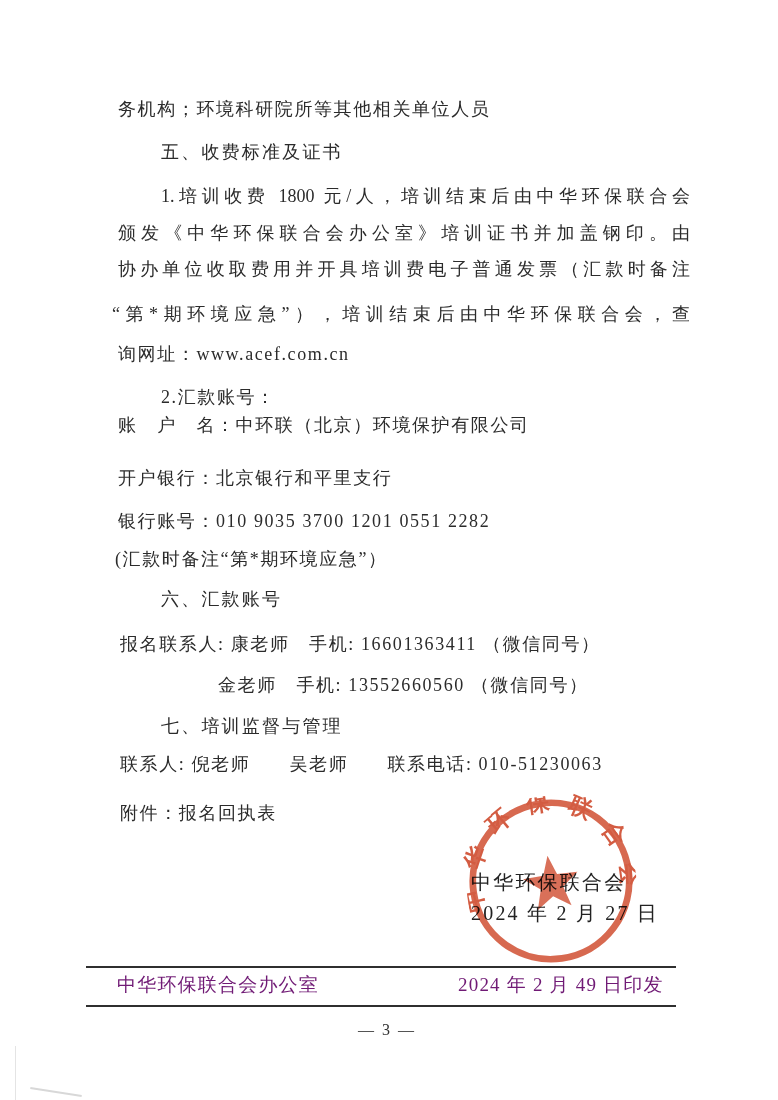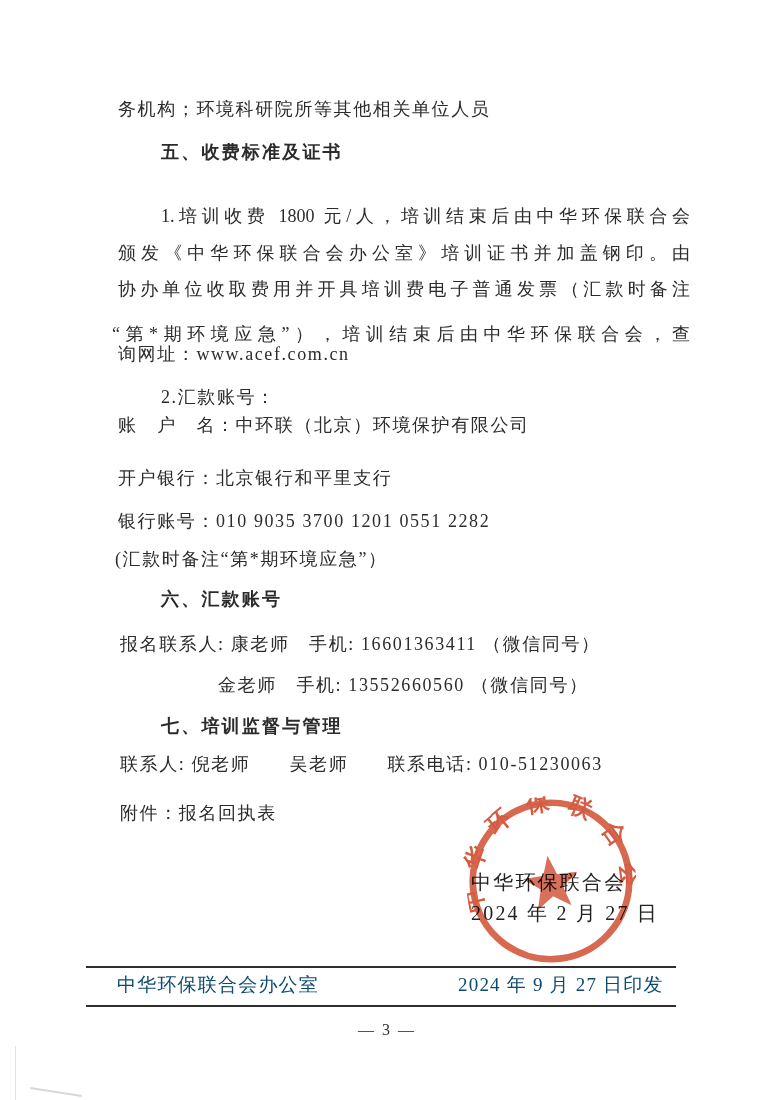--- a/index.html
+++ b/index.html
@@ -8,39 +8,39 @@
     font-family:"Liberation Serif","DejaVu Serif",serif;
     color:#2b2b2b;overflow:hidden;
   }
   .line{
     position:absolute;font-size:18px;letter-spacing:1.6px;
     white-space:pre;line-height:26px;
   }
   .just{
     white-space:normal;letter-spacing:0;
     text-align:justify;text-align-last:justify;
-    -moz-text-align-last:justify;text-justify:inter-character;margin-top:20px;
+    -moz-text-align-last:justify;text-justify:inter-character;
   }
-  .hd{font-weight:700;letter-spacing:2.2px;}
+  .hd{font-weight:400;letter-spacing:2.2px;}
   .sig{
     position:absolute;font-size:20px;letter-spacing:2.2px;
     white-space:pre;color:#222;
   }
   .seal{
     position:absolute;left:466px;top:796px;width:170px;height:170px;
     transform:rotate(-8deg);mix-blend-mode:multiply;opacity:0.9;
   }
   .seal svg{width:100%;height:100%;}
   .seal-arc-text{
     font-family:"Liberation Serif","DejaVu Serif",serif;
     font-size:27px;font-weight:700;letter-spacing:5px;
   }
   .rule{position:absolute;height:2px;background:#2f2f2f;}
   .footer-text{
-    position:absolute;font-size:19px;letter-spacing:1.2px;white-space:pre;color:#0c4a6e;
+    position:absolute;font-size:19px;letter-spacing:1.2px;white-space:pre;color:#701a75;
   }
   .page-num{
     position:absolute;top:1021px;left:312px;width:150px;text-align:center;
     font-size:16px;letter-spacing:2px;color:#333;
   }
   .artifact{position:absolute;background:#d8d8d8;}
   .artifact-a{left:30px;top:1091px;width:52px;height:2px;transform:rotate(9deg);}
   .artifact-b{left:15px;top:1046px;width:1px;height:54px;background:#e4e4e4;}
 </style>
 </head>
@@ -74,18 +74,18 @@
     <path id="sealArcPath" d="M 21.1 128.7 A 84 84 0 1 1 178.9 128.7" fill="none"></path>
     <text class="seal-arc-text" fill="#cf4a2d">
       <textPath href="#sealArcPath" startOffset="6" textLength="310" lengthAdjust="spacing">中华环保联合会</textPath>
     </text>
     <polygon points="100,70 108.2,92.7 132.3,93.5 113.3,108.3 120,131.5 100,118 80,131.5 86.7,108.3 67.7,93.5 91.8,92.7" fill="#cf4a2d" opacity="0.88"></polygon>
   </svg>
 </div>
 
 <div class="rule" style="top:966px;left:86px;width:590px"></div>
 <div class="footer-text" style="top:972px;left:117px">中华环保联合会办公室</div>
-<div class="footer-text" style="top:972px;left:458px">2024 年 9 月 27 日印发</div>
+<div class="footer-text" style="top:972px;left:458px">2024 年 2 月 49 日印发</div>
 <div class="rule" style="top:1005px;left:86px;width:590px"></div>
 <div class="page-num">— 3 —</div>
 
 <div class="artifact artifact-a"></div>
 <div class="artifact artifact-b"></div>
 
 </body></html>

